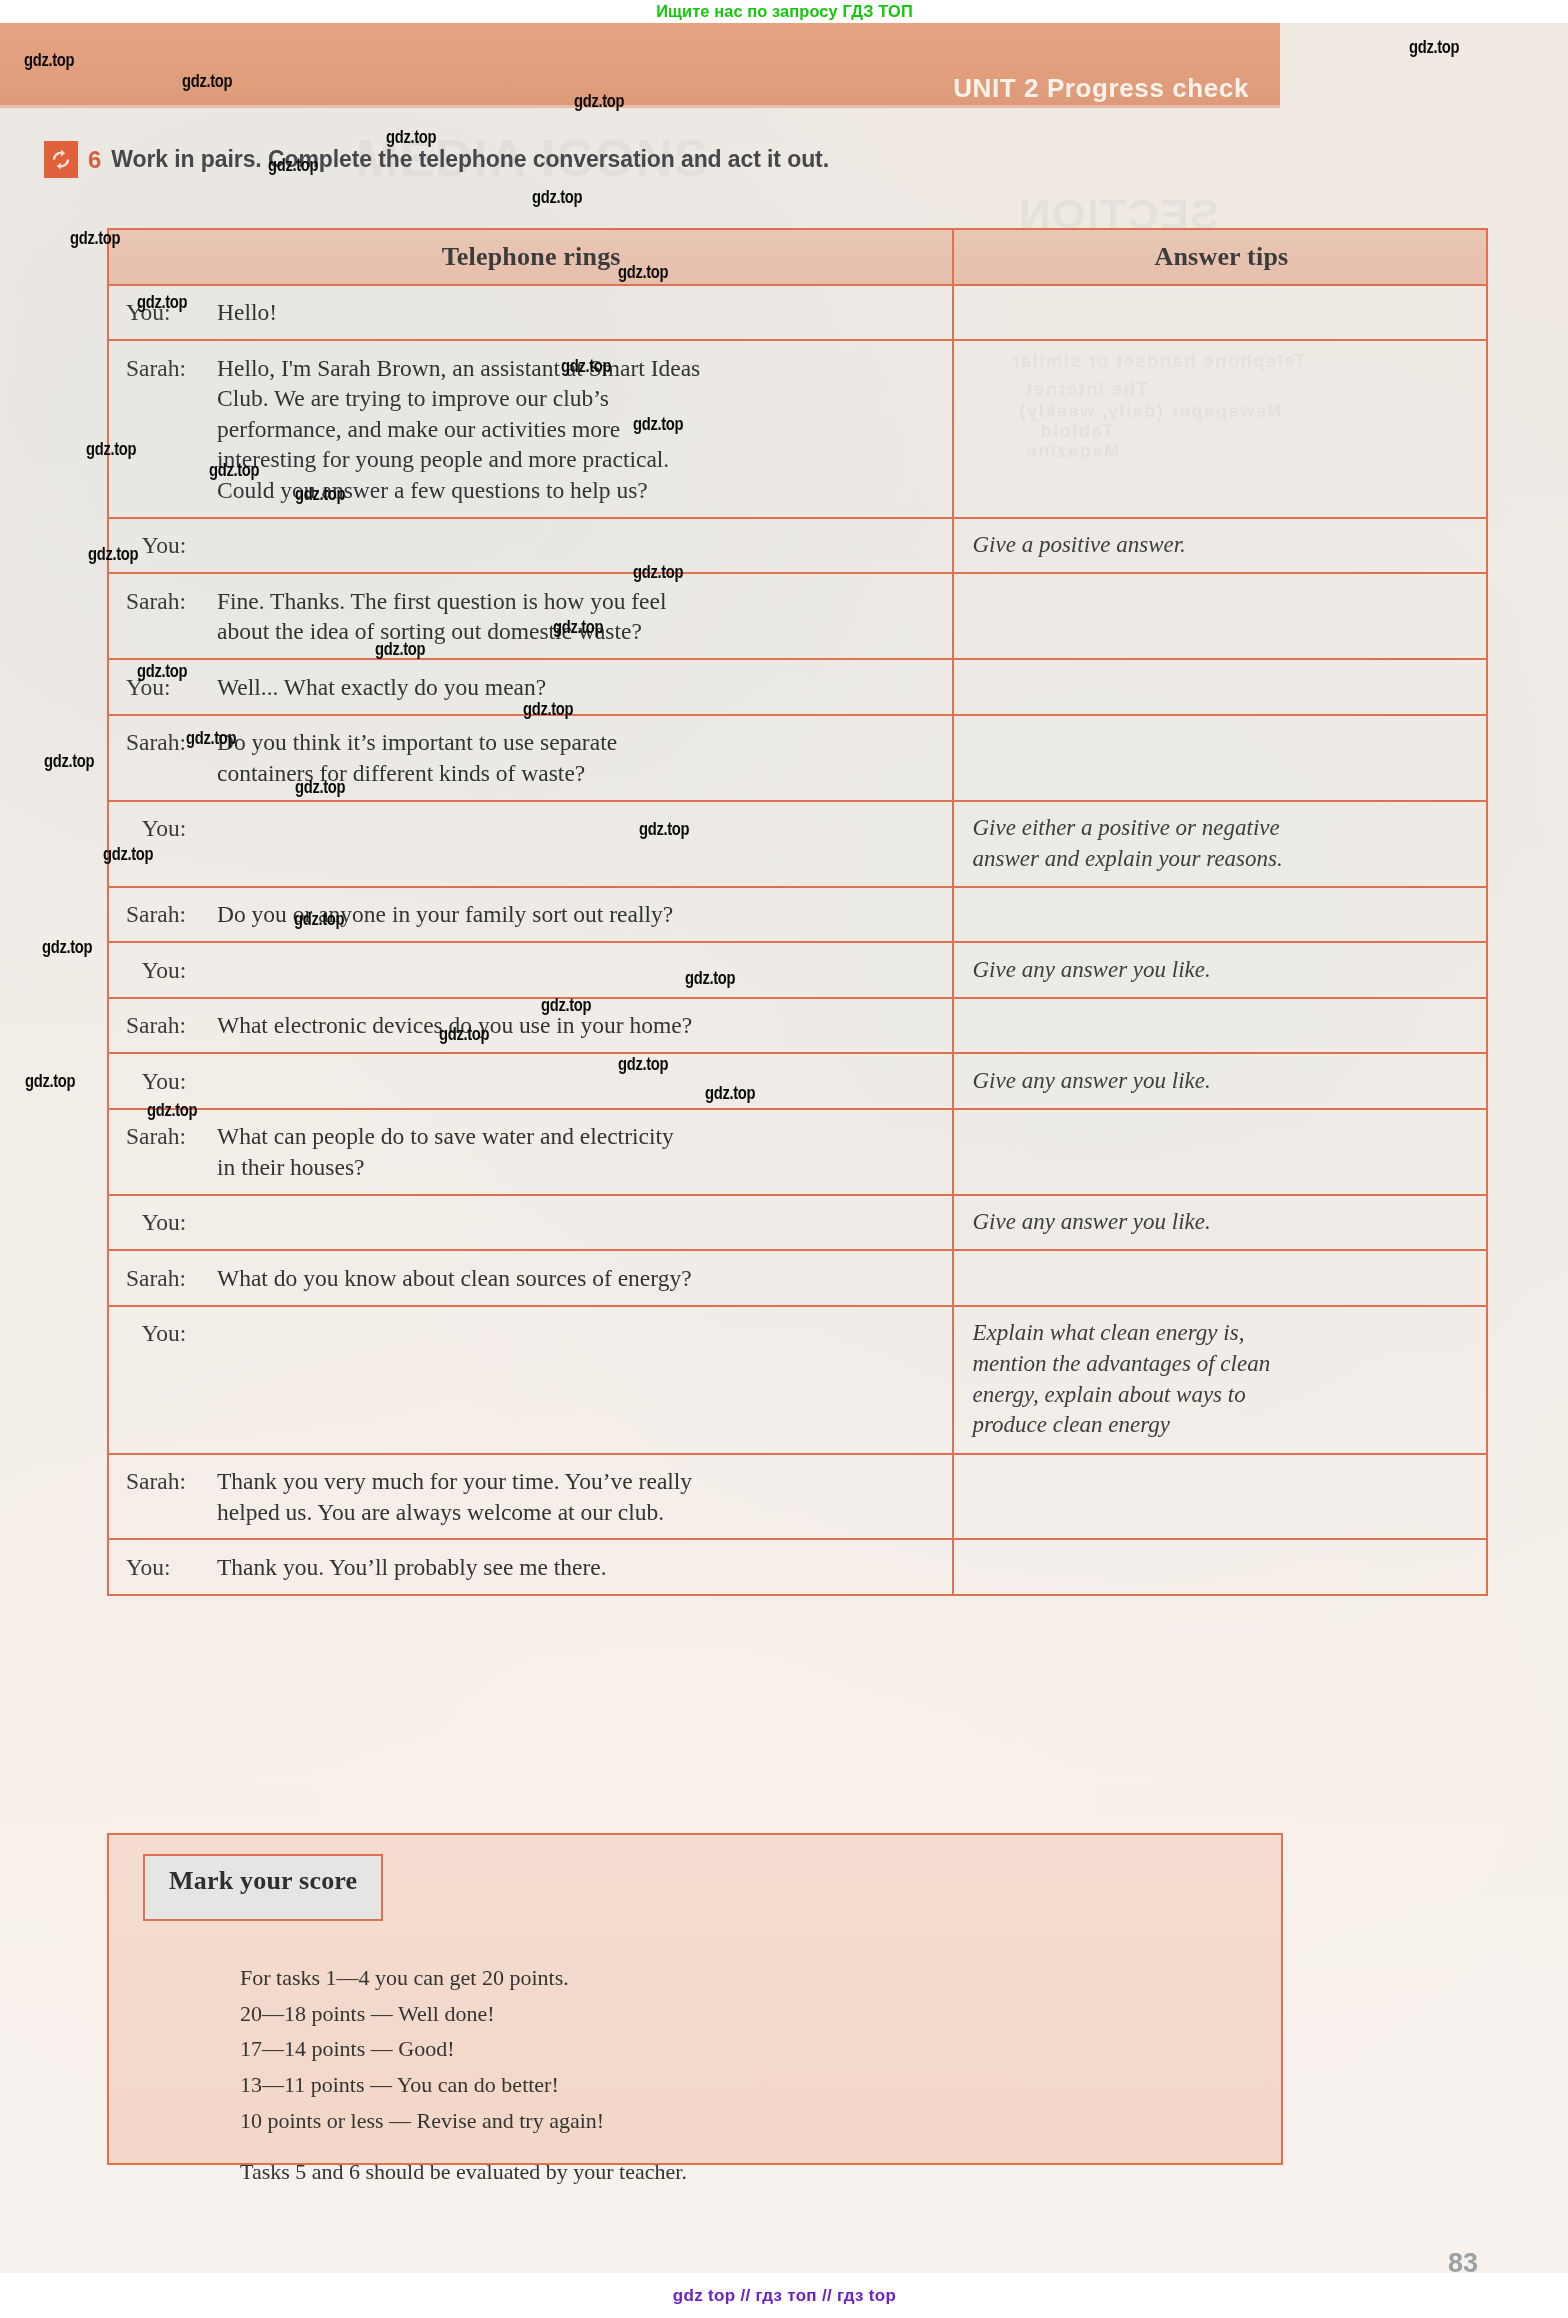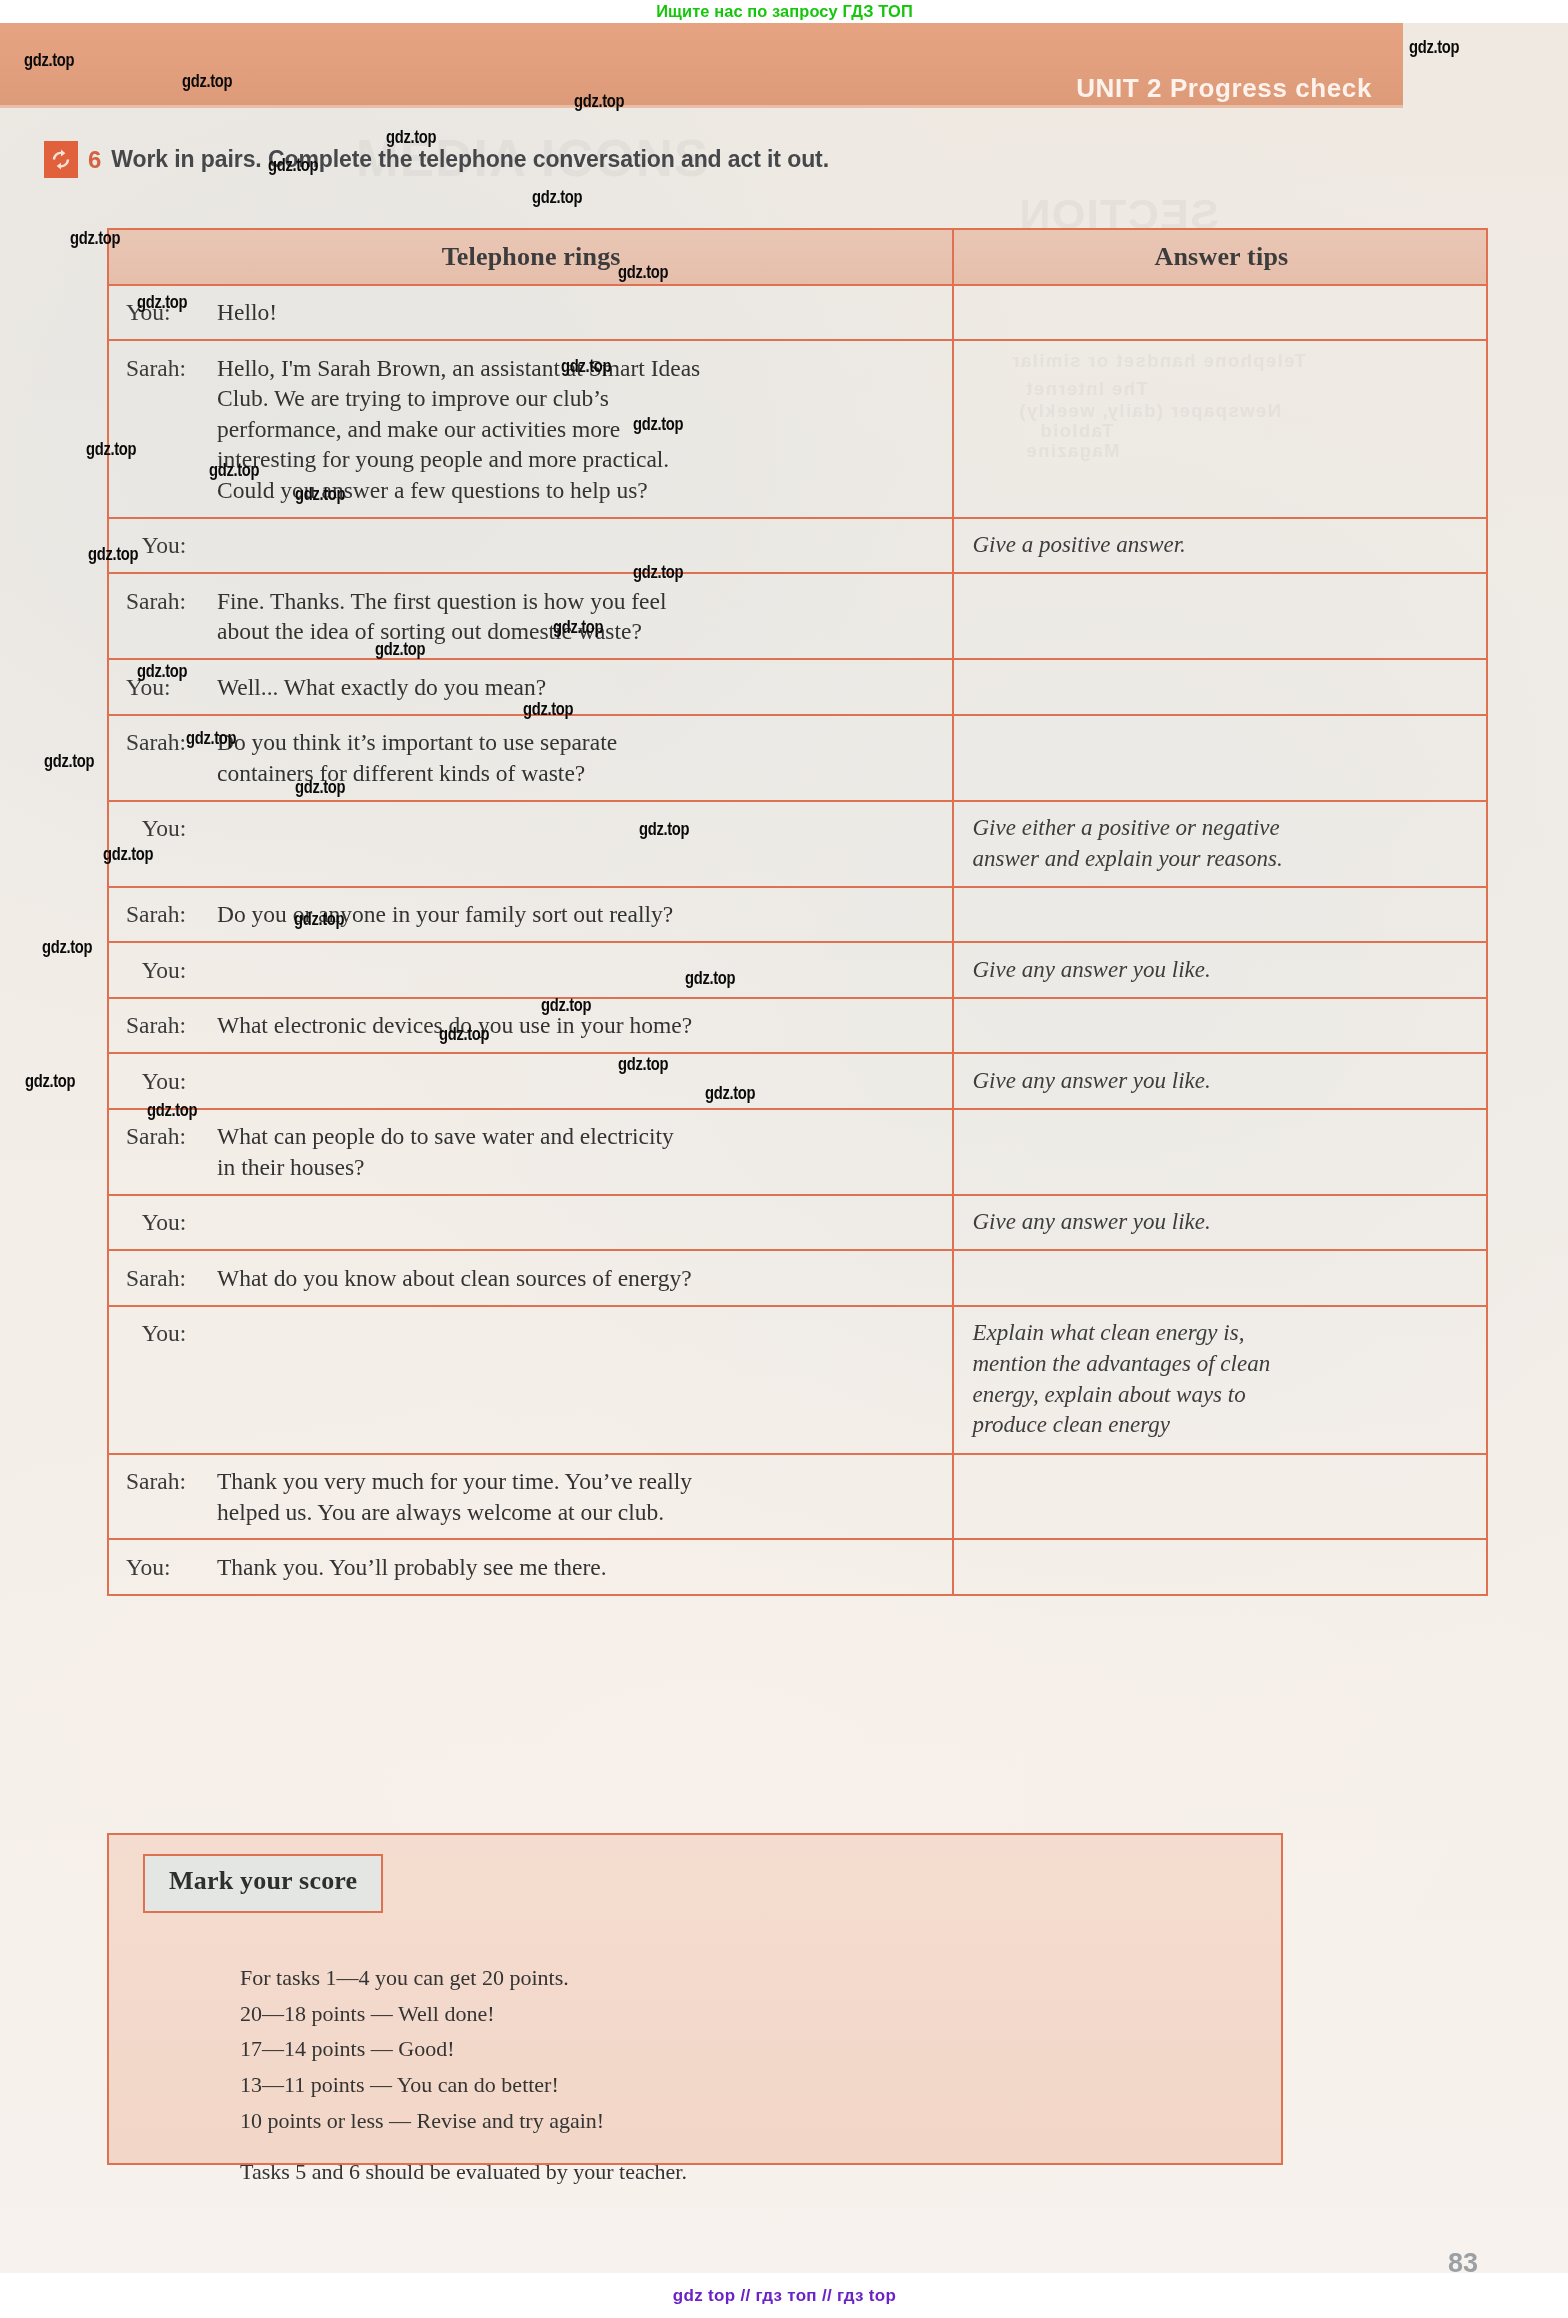--- a/index.html
+++ b/index.html
@@ -51,21 +51,21 @@
       radial-gradient(ellipse 65% 40% at 20% 18%, rgba(222,226,226,.55), rgba(222,226,226,0) 70%),
       radial-gradient(ellipse 70% 50% at 70% 40%, rgba(228,231,229,.50), rgba(228,231,229,0) 72%),
       radial-gradient(ellipse 80% 30% at 45% 78%, rgba(250,241,235,.55), rgba(250,241,235,0) 75%);
     pointer-events: none;
   }
 
   
   .unit-band {
     position: absolute;
     left: 0; top: 0;
-    width: 1403px;
+    width: 1280px;
     height: 85px;
     background: linear-gradient(180deg,#e6a381 0%, #e2a07f 45%, #dd9a79 100%);
   }
   .unit-band:after {
     content: "";
     position: absolute; left:0; right:0; bottom:0; height: 2.8px;
     background: rgba(255,255,255,.35);
   }
   .unit-title {
     position: absolute;
@@ -208,21 +208,21 @@
     box-sizing: border-box;
     border: 2.1px solid #df7150;
     background: linear-gradient(180deg,#f4ddd0 0%, #f3d9cb 55%, #f2d7c8 100%);
   }
   .score-title-frame {
     position: absolute;
     left: 34px;
     top: 18.5px;
     border: 2.1px solid #df7150;
     background: #e4e6e4;
-    padding: 10px 24px 15px 24px;
+    padding: 10px 24px 23px 24px;
   }
   .score-title {
     font-family: "Liberation Serif", serif;
     font-weight: 700;
     font-size: 26px;
     color: #2f2f2f;
     letter-spacing: 0.2px;
     white-space: nowrap;
   }
   .score-lines {

